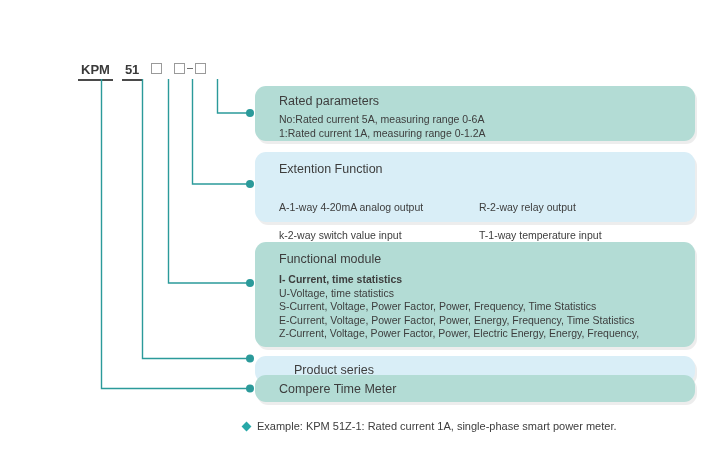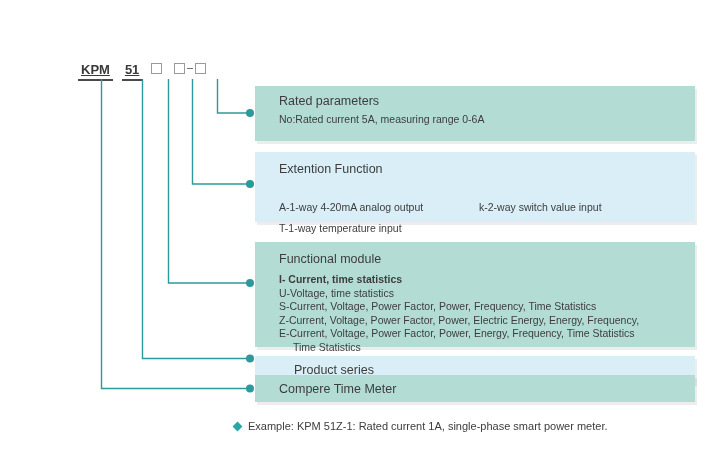--- a/index.html
+++ b/index.html
@@ -58,21 +58,20 @@
     align-items: flex-start;
     font-size: 13px;
     font-weight: bold;
     color: #3a3a3a;
     white-space: nowrap;
   }
   .code-seg {
     border-bottom: 2px solid #4a4a4a;
     padding: 0 3px 2px 3px;
     line-height: 15px;
-    text-decoration: underline;
   }
   .code-gap { width: 9px; }
   .code-boxes {
     display: flex;
     align-items: center;
     gap: 0px;
     margin-left: 9px;
     padding-top: 1px;
   }
   .sq {
@@ -100,21 +99,21 @@
     width: 716px;
     height: 452px;
     pointer-events: none;
   }
 
   
   .info-box {
     position: absolute;
     left: 255px;
     width: 440px;
-    border-radius: 0;
+    border-radius: 11px;
     box-sizing: border-box;
     box-shadow: 2px 3px 0 0 rgba(0,0,0,0.07);
   }
   .bg-green { background: #b3dcd5; }
   .bg-blue  { background: #d9eef7; }
 
   .box-title {
     font-size: 12.5px;
     color: #3d3d3d;
     line-height: 16px;
@@ -138,21 +137,21 @@
   
   #box-ext {
     top: 152px;
     height: 70px;
     padding: 9px 0 0 24px;
   }
   #box-ext .box-title { margin-bottom: 6px; }
   .ext-grid {
     display: grid;
     grid-template-columns: 200px auto;
-    row-gap: 7px;
+    row-gap: 14px;
     margin-top: 24px;
   }
 
   
   #box-func {
     top: 242px;
     height: 105px;
     padding: 9px 0 16px 24px;
   }
   #box-func .box-title { margin-bottom: 6px; }
@@ -168,21 +167,21 @@
   #box-meter  { top: 375px; }
   .simple-label {
     font-size: 12.5px;
     color: #3d3d3d;
     white-space: nowrap;
   }
 
   
   .footer {
     position: absolute;
-    left: 234px;
+    left: 243px;
     top: 420px;
     display: flex;
     align-items: center;
     gap: 7px;
   }
   .diamond {
     width: 7px;
     height: 7px;
     background: #27a8a8;
     transform: rotate(45deg);
@@ -231,39 +230,40 @@
       <circle cx="250" cy="184" r="4"></circle>
       <circle cx="250" cy="283" r="4"></circle>
       <circle cx="250" cy="358.5" r="4"></circle>
       <circle cx="250" cy="388.5" r="4"></circle>
     </g>
   </svg>
 
   <div class="info-box bg-green" id="box-rated">
     <div class="box-title">Rated parameters</div>
     <div class="box-line">No:Rated current 5A, measuring range 0-6A</div>
+    <div class="box-line">1:Rated current 1A, measuring range 0-1.2A</div>
   </div>
 
   <div class="info-box bg-blue" id="box-ext">
     <div class="box-title">Extention Function</div>
     <div class="ext-grid">
       <div class="box-line">A-1-way 4-20mA analog output</div>
+      <div class="box-line">R-2-way relay output</div>
       <div class="box-line">k-2-way switch value input</div>
       <div class="box-line">T-1-way temperature input</div>
     </div>
   </div>
 
   <div class="info-box bg-green" id="box-func">
     <div class="box-title">Functional module</div>
     <div class="box-line" style="font-weight:bold">I- Current, time statistics</div>
     <div class="box-line">U-Voltage, time statistics</div>
     <div class="box-line">S-Current, Voltage, Power Factor, Power, Frequency, Time Statistics</div>
+    <div class="box-line">E-Current, Voltage, Power Factor, Power, Energy, Frequency, Time Statistics</div>
     <div class="box-line">Z-Current, Voltage, Power Factor, Power, Electric Energy, Energy, Frequency,</div>
-    <div class="box-line">E-Current, Voltage, Power Factor, Power, Energy, Frequency, Time Statistics</div>
-    <div class="box-line indent">Time Statistics</div>
   </div>
 
   <div class="info-box bg-blue" id="box-series">
     <span class="simple-label">Product series</span>
   </div>
 
   <div class="info-box bg-green" id="box-meter">
     <span class="simple-label">Compere  Time  Meter</span>
   </div>
 

